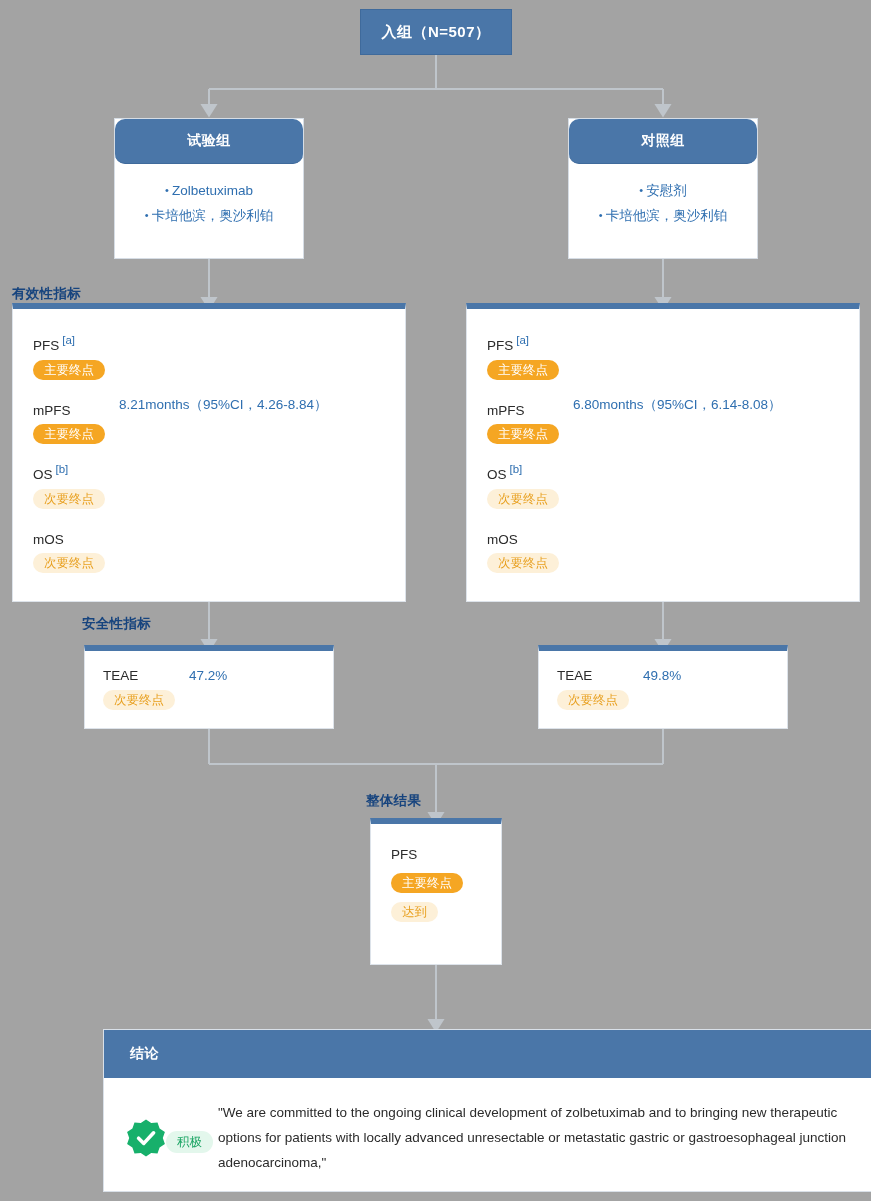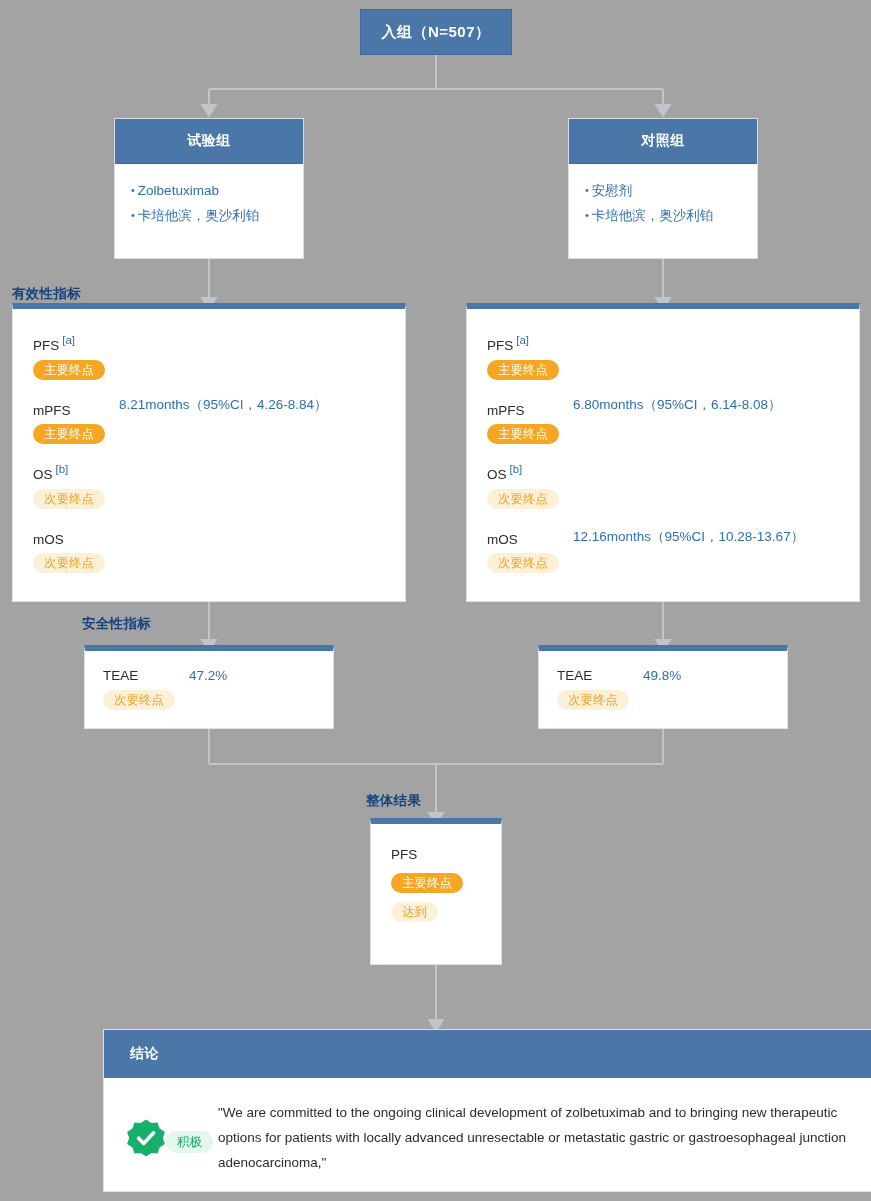--- a/index.html
+++ b/index.html
@@ -50,29 +50,31 @@
     height: 44px;
     background: #4a76a8;
     border-bottom: 1px solid #3f6a9b;
     color: #ffffff;
     font-size: 14px;
     font-weight: bold;
     display: flex;
     align-items: center;
     justify-content: center;
     letter-spacing: .5px;
+    border-radius: 10px;
   }
   .group-card .body {
     padding: 14px 16px 10px 16px;
   }
   .bullet-line {
     color: #2f6fb0;
     font-size: 13.5px;
     line-height: 24px;
     white-space: nowrap;
+    text-align: center;
   }
   .bullet-line .dot {
     color: #2f6fb0;
     font-size: 11px;
     margin-right: 3px;
     vertical-align: 1px;
   }
   
   .section-label {
     position: absolute;
@@ -296,21 +298,20 @@
         <div class="metric-name"><span>OS</span><span class="sup">[b]</span></div>
         <div class="pill pill-secondary">次要终点</div>
       </div>
       <div class="metric-value"></div>
     </div>
     <div class="metric-row">
       <div class="metric-left">
         <div class="metric-name"><span>mOS</span><span class="sup"></span></div>
         <div class="pill pill-secondary">次要终点</div>
       </div>
-      <div class="metric-value" style="line-height:24px; max-width:248px;">12.16months（95%CI，10.28-13.67）</div>
     </div>
   </div>
 
   <div class="section-label" style="left:82px; top:615px;">安全性指标</div>
 
   <div class="panel" style="left:84px; top:645px; width:250px; height:84px; padding:16px 18px 0 18px;">
     <div class="metric-row">
       <div class="metric-left">
         <div class="metric-name">TEAE</div>
         <div class="pill pill-secondary">次要终点</div>

